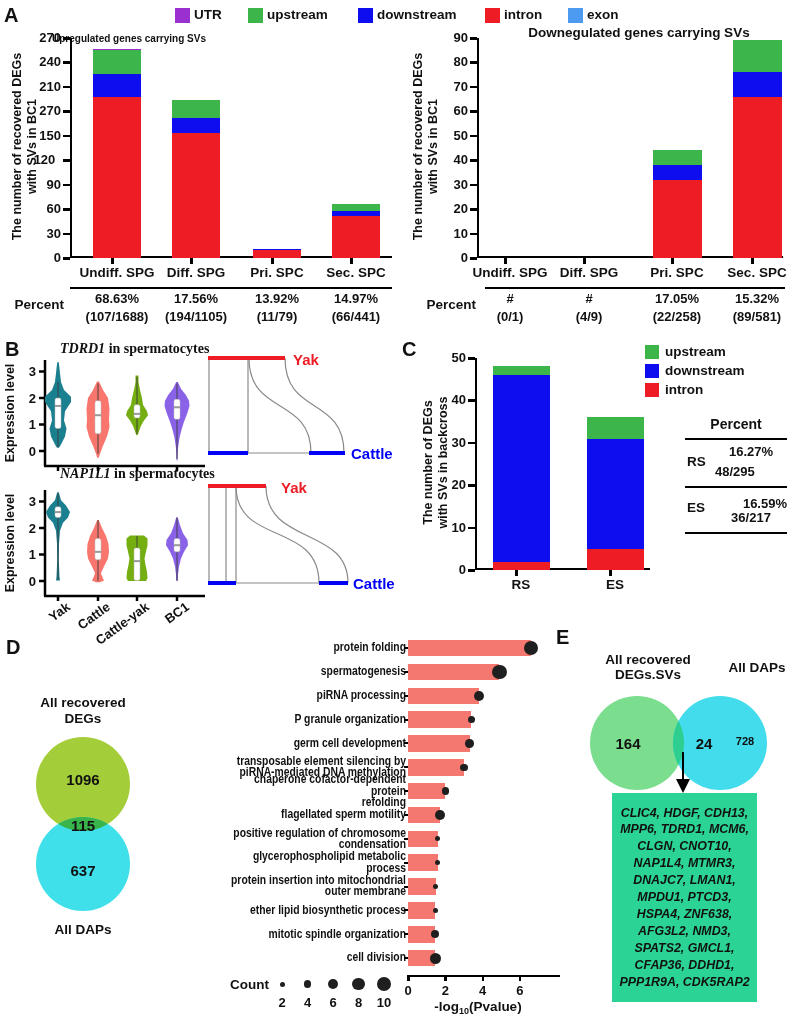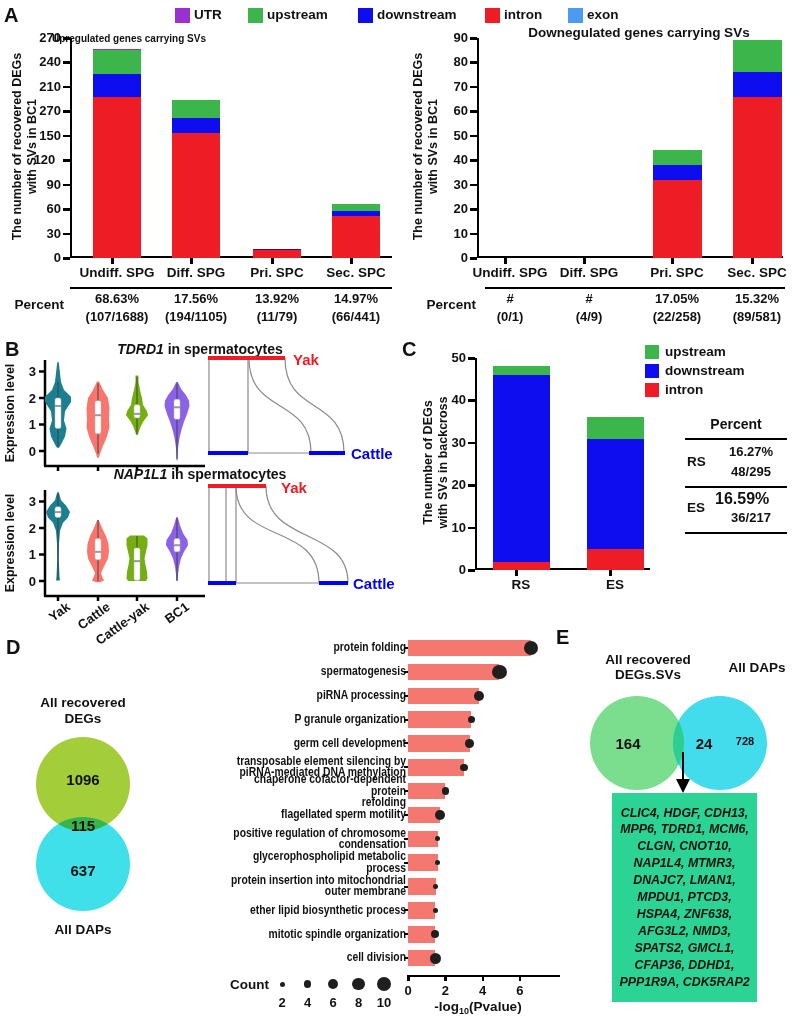--- a/index.html
+++ b/index.html
@@ -4,21 +4,21 @@
 <style>
   html,body{margin:0;padding:0;background:#fff;}
   .canvas{position:relative;width:800px;height:1016px;background:#fff;overflow:hidden;
           font-family:"Liberation Sans",sans-serif;font-weight:700;color:#111;}
   .abs{position:absolute;}
   .panel-label{position:absolute;font-size:20px;font-weight:700;}
   .ctr{text-align:center;}
   .sub{font-size:9px;vertical-align:-3px;}
   .genebox{position:absolute;display:flex;align-items:center;justify-content:center;
            font-style:italic;font-size:12.4px;line-height:16.9px;text-align:center;padding:2px;}
-  .vtitle{position:absolute;text-align:center;font-size:14px;}
+  .vtitle{position:absolute;text-align:left;font-size:14px;font-family:Liberation Serif, serif;}
   .vtitle .gene{font-style:italic;}
   .rotlab{position:absolute;font-size:13px;text-align:right;transform:rotate(-36deg);transform-origin:100% 0;}
 </style>
 </head>
 <body>
 
 <div class="canvas">
 
   <div class="panel-label" style="left:4px;top:4px;">A</div>
   <div class="panel-label" style="left:5px;top:338px;">B</div>
@@ -282,24 +282,24 @@
       <div style="position: absolute; left: 240px; top: 5px; width: 14px; height: 14px; background: rgb(60, 181, 74);"></div>
       <div style="position: absolute; left: 260px; top: 4px; font-size: 13.5px;">upstream</div>
       <div style="position: absolute; left: 240px; top: 24px; width: 14px; height: 14px; background: rgb(13, 13, 240);"></div>
       <div style="position: absolute; left: 260px; top: 23px; font-size: 13.5px;">downstream</div>
       <div style="position: absolute; left: 240px; top: 43px; width: 14px; height: 14px; background: rgb(238, 28, 37);"></div>
       <div style="position: absolute; left: 260px; top: 42px; font-size: 13.5px;">intron</div>
       <div style="position: absolute; left: 280px; top: 76px; width: 102px; text-align: center; font-size: 14px;">Percent</div>
       <div style="position: absolute; left: 280px; top: 98px; width: 102px; border-top: 2.5px solid rgb(0, 0, 0);"></div>
       <div style="position: absolute; left: 282px; top: 114px; width: 28px; font-size: 13.5px;">RS</div>
       <div style="position: absolute; left: 310px; top: 104px; width: 72px; text-align: center; font-size: 13px;">16.27%</div>
-      <div style="position: absolute; left: 310px; top: 124px; width: 72px; text-align: center; font-size: 13px;">48/295</div>
+      <div style="position: absolute; left: 310px; top: 124px; width: 72px; font-size: 13px;">48/295</div>
       <div style="position: absolute; left: 280px; top: 146px; width: 102px; border-top: 2.5px solid rgb(0, 0, 0);"></div>
       <div style="position: absolute; left: 282px; top: 160px; width: 28px; font-size: 13.5px;">ES</div>
-      <div style="position: absolute; left: 310px; top: 150px; width: 72px; text-align: left; font-size: 16px;">16.59%</div>
+      <div style="position: absolute; left: 310px; top: 156px; width: 72px; text-align: right; font-size: 13px;">16.59%</div>
       <div style="position: absolute; left: 310px; top: 170px; width: 72px; text-align: center; font-size: 13px;">36/217</div>
       <div style="position: absolute; left: 280px; top: 192px; width: 102px; border-top: 2.5px solid rgb(0, 0, 0);"></div>
     </div>
 
   <div class="abs ctr" style="left:23px;top:695px;width:120px;font-size:13.5px;line-height:15.5px;white-space:pre-line;">All recovered
 DEGs</div>
   <svg class="abs" style="left:28px;top:732px;" width="110" height="190">
     <defs>
         <clipPath id="clipD">
           <circle cx="55" cy="52" r="47"></circle>

